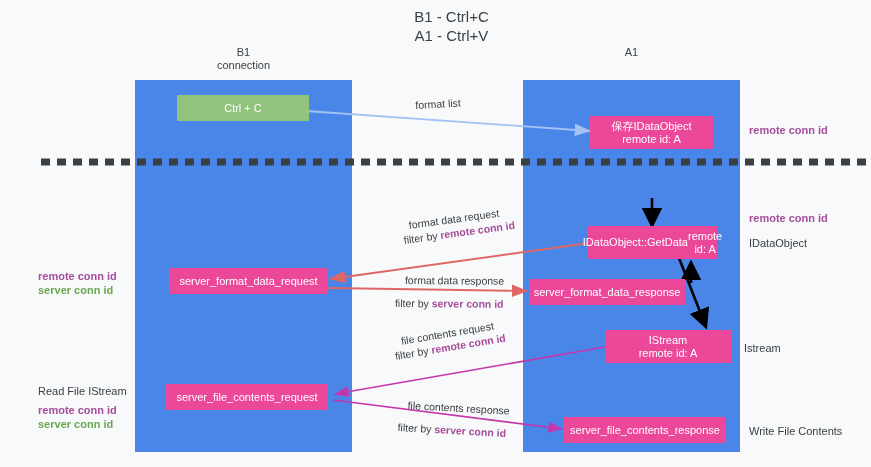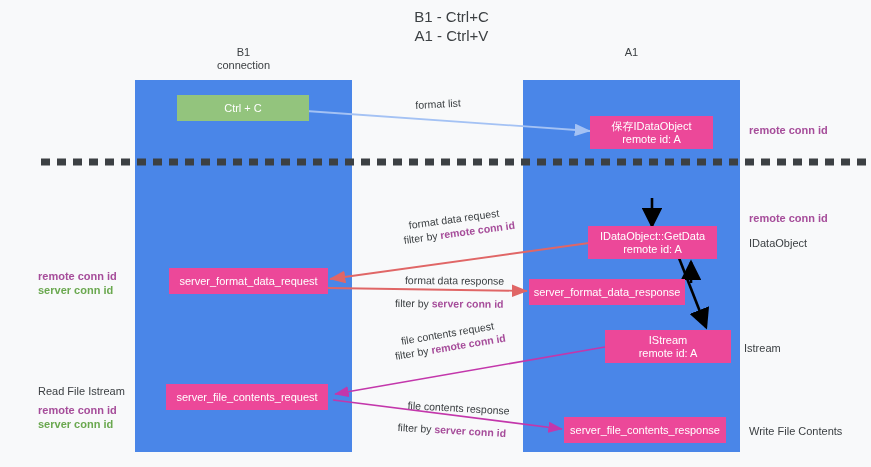--- a/index.html
+++ b/index.html
@@ -118,21 +118,21 @@
   <div class="abs box green" style="left:161px;top:95px;width:132px;height:26px;">
     <span>Ctrl + C</span>
   </div>
 
   <div class="abs box orange" style="left:574px;top:116px;width:123px;height:33px;flex-direction:column;">
     <span>保存IDataObject</span>
     <span class="l2">remote id: A</span>
   </div>
 
 
-  <div class="abs box orange" style="left:572px;top:226px;width:129px;height:33px;flex-direction:column;">
+  <div class="abs box orange" style="left:572px;top:226px;width:129px;height:33px;flex-direction:row;">
     <span>IDataObject::GetData</span>
     <span class="l2">remote id: A</span>
   </div>
 
   <div class="abs box orange" style="left:153px;top:268px;width:159px;height:26px;">
     <span>server_format_data_request</span>
   </div>
 
   <div class="abs box orange" style="left:513px;top:279px;width:156px;height:26px;text-align:right;">
     <span>server_format_data_response</span>
@@ -179,21 +179,21 @@
   <div class="abs edge-label" style="left:392px;top:399px;transform:rotate(3.2deg);">
     <span>file contents response</span>
   </div>
   <div class="abs edge-label" style="left:382px;top:421px;transform:rotate(3.2deg);">
     <span>filter by </span><b class="purple">server conn id</b>
   </div>
 
   <div class="abs ann purple" style="left:22px;top:269px;">remote conn id</div>
   <div class="abs ann green-t" style="left:22px;top:283px;">server conn id</div>
 
-  <div class="abs ann plain" style="left:22px;top:384px;">Read File Istream</div>
+  <div class="abs ann plain" style="left:22px;top:384px;">Read File IStream</div>
   <div class="abs ann purple" style="left:22px;top:403px;">remote conn id</div>
   <div class="abs ann green-t" style="left:22px;top:417px;">server conn id</div>
 
   <div class="abs ann purple" style="left:733px;top:123px;">remote conn id</div>
   <div class="abs ann purple" style="left:733px;top:211px;">remote conn id</div>
   <div class="abs ann plain" style="left:733px;top:236px;">IDataObject</div>
   <div class="abs ann plain" style="left:728px;top:341px;">Istream</div>
   <div class="abs ann plain" style="left:733px;top:424px;text-align:center;">Write File Contents</div>
 
 </div>

